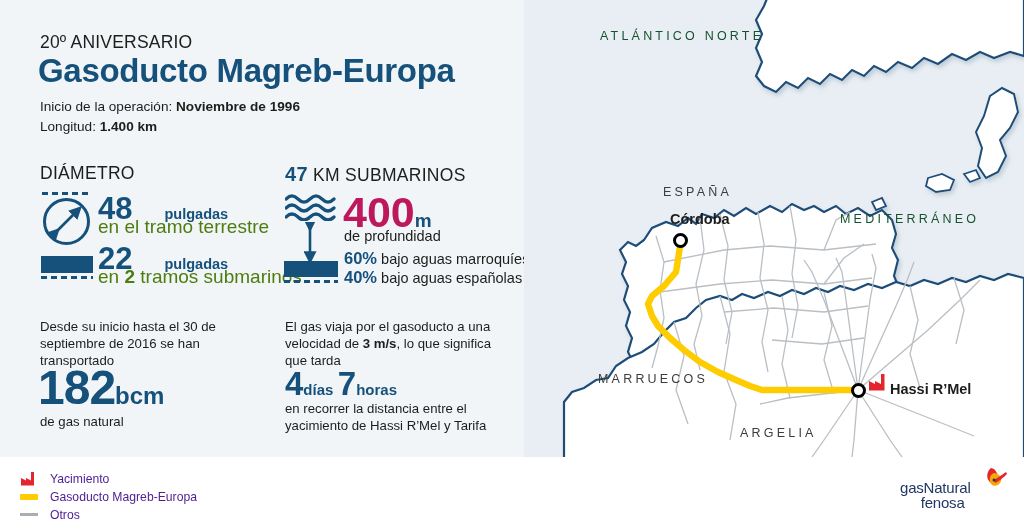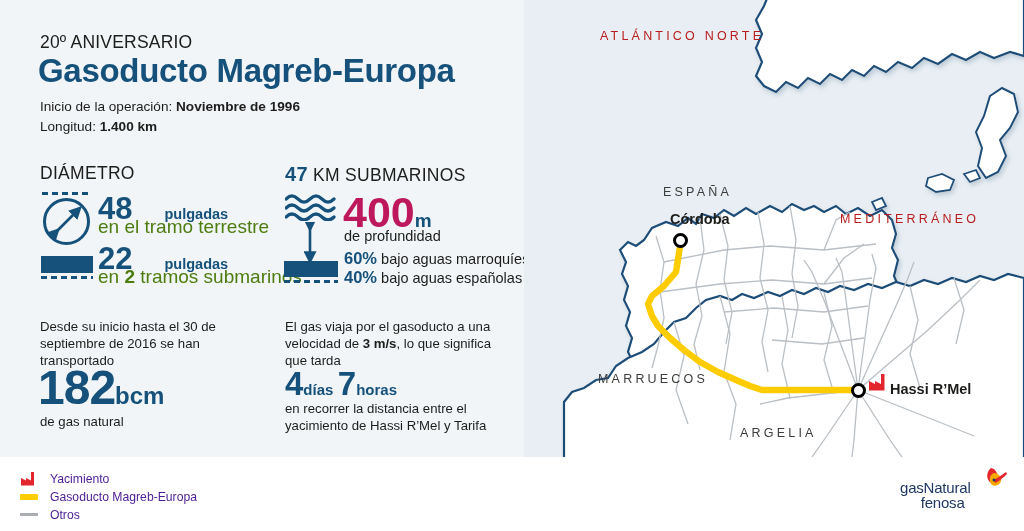--- a/index.html
+++ b/index.html
@@ -168,21 +168,21 @@
   .map-svg { display: block; }
 
   .map-label {
     position: absolute; white-space: nowrap;
     pointer-events: none;
   }
   .lbl-country {
     font-size: 12.5px; letter-spacing: 3.2px; color: #3c3c3b;
   }
   .lbl-sea {
-    font-size: 12.5px; letter-spacing: 3.2px; color: #b91c1c;
+    font-size: 12.5px; letter-spacing: 3.2px; color: #14532d;
   }
   .lbl-city {
     font-size: 14.5px; font-weight: bold; color: #1d1d1b;
   }
   .lbl-espana { left: 663px; top: 161px; margin-top: 24px; }
   .lbl-marruecos { left: 598px; top: 372px; }
   .lbl-argelia { left: 740px; top: 426px; }
   .lbl-atlantico { left: 600px; top: 29px; }
   .lbl-medit { left: 840px; top: 212px; }
   .lbl-cordoba { left: 670px; top: 211px; }

